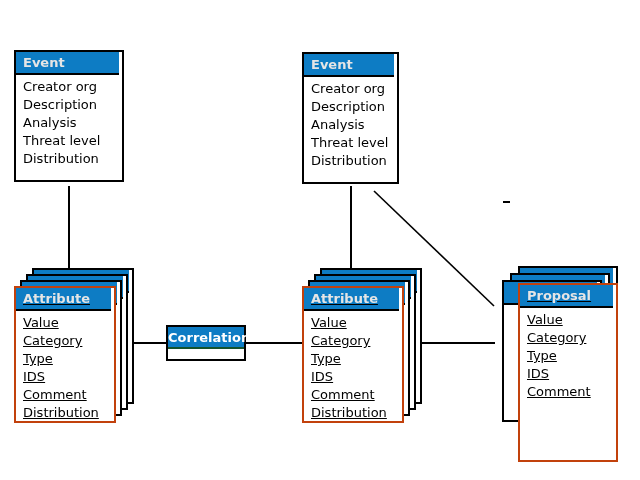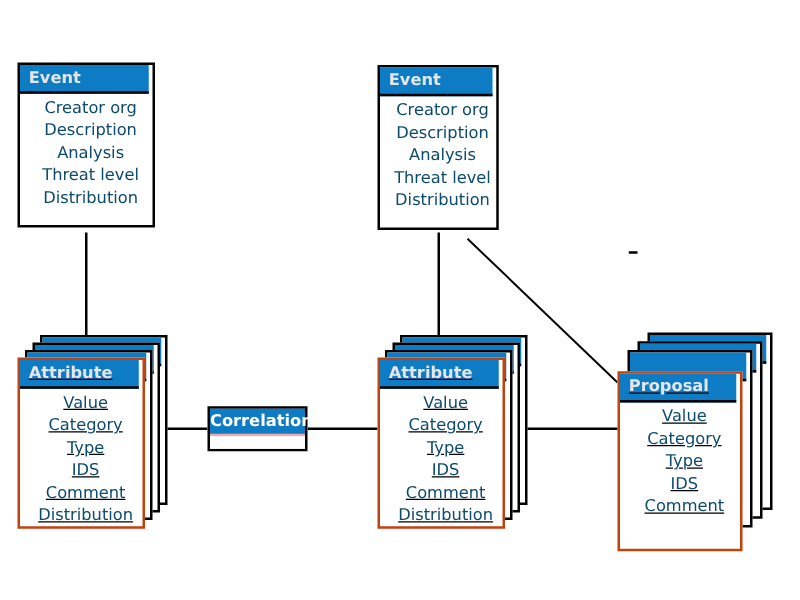--- a/index.html
+++ b/index.html
@@ -41,23 +41,22 @@
     white-space: nowrap;
     overflow: hidden;
   }
   .entity-body {
     box-sizing: border-box;
     padding: 3px 0 4px 7px;
   }
   .entity-field {
     font-size: 13px;
     line-height: 18px;
-    color: #0c4a6e;
+    color: #000000;
     white-space: nowrap;
-    text-align: center;
   }
 
   
   .stack {
     position: absolute;
     z-index: 5;
   }
   .stack-layer {
     position: absolute;
     box-sizing: border-box;
@@ -90,21 +89,21 @@
   }
   .assoc-header {
     box-sizing: border-box;
     background: #0d7cc4;
     color: #ffffff;
     font-weight: bold;
     font-size: 13px;
     line-height: 21px;
     height: 22px;
     text-align: center;
-    border-bottom: 2px solid #fca5a5;
+    border-bottom: 2px solid #14532d;
     white-space: nowrap;
   }
   .assoc-body {
     height: 10px;
     background: #ffffff;
   }
 
   
   .connector {
     position: absolute;
@@ -223,21 +222,21 @@
   <div class="stack" style="left:494px; top:266px; width:130px; height:165px;">
     <div class="stack-layer" style="left:24px; top:0px; width:100px; height:142px;">
       <div class="layer-header"></div>
     </div>
     <div class="stack-layer" style="left:16px; top:7px; width:100px; height:142px;">
       <div class="layer-header"></div>
     </div>
     <div class="stack-layer" style="left:8px; top:14px; width:100px; height:142px;">
       <div class="layer-header"></div>
     </div>
-    <div class="stack-front" style="top:31px; width:100px; height:144px;">
+    <div class="stack-front" style="top:17px; width:100px; height:179px;margin-left:24px;">
       <div class="entity-header">Proposal</div>
       <div class="entity-body">
         <div class="entity-field">Value</div>
         <div class="entity-field">Category</div>
         <div class="entity-field">Type</div>
         <div class="entity-field">IDS</div>
         <div class="entity-field">Comment</div>
       </div>
     </div>
   </div>

